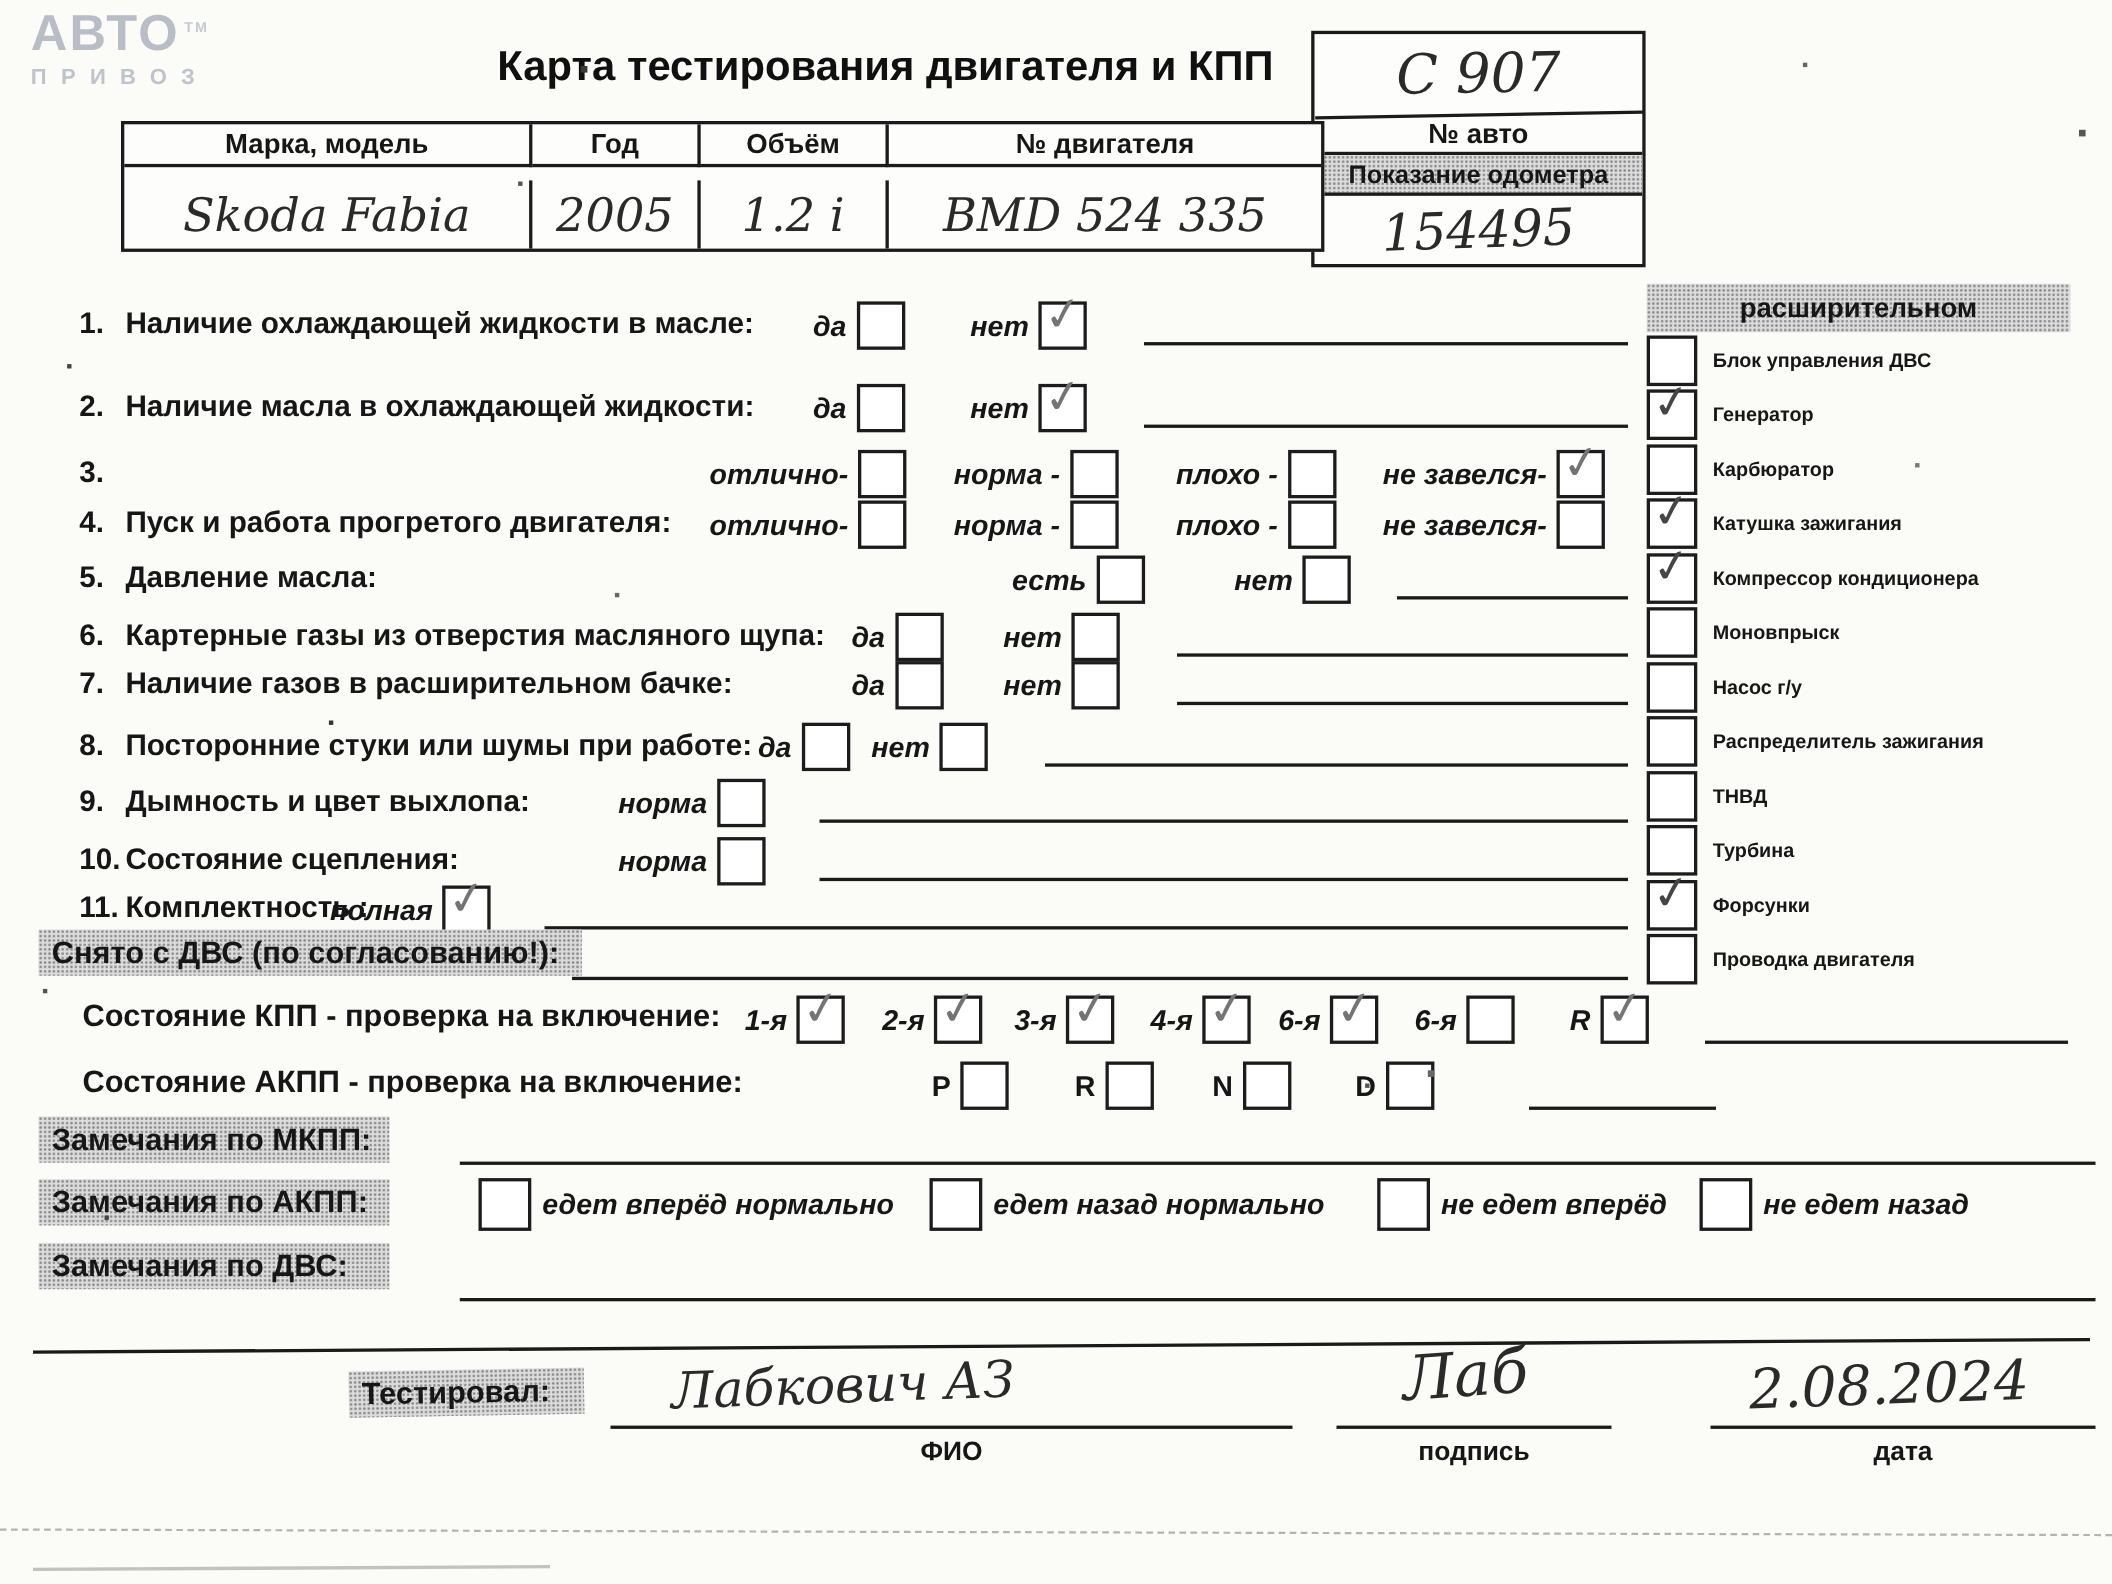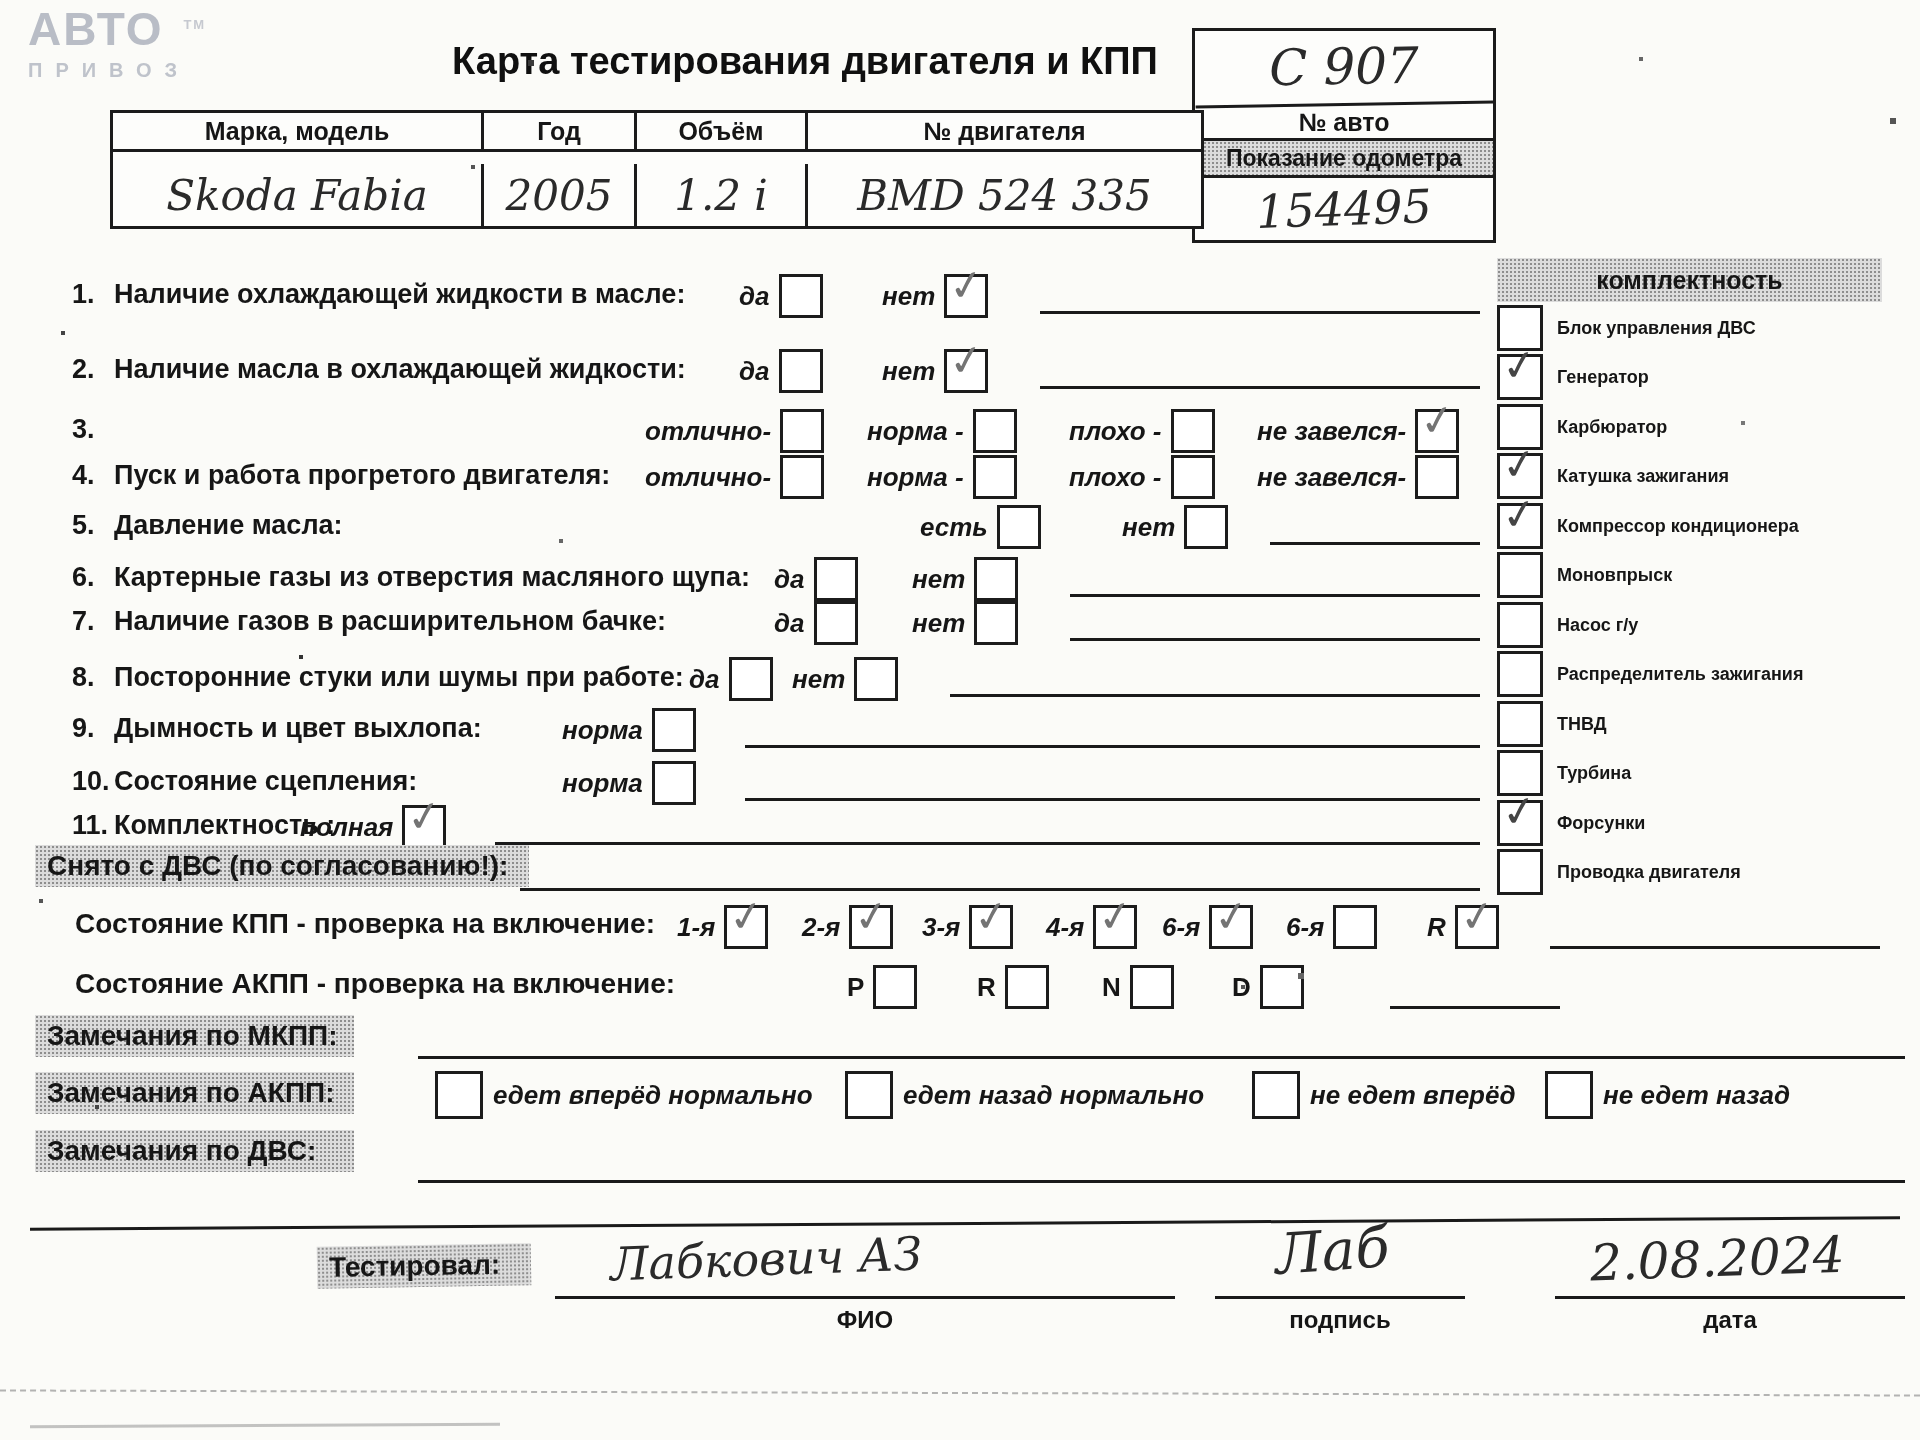--- a/index.html
+++ b/index.html
@@ -5,21 +5,21 @@
   html,body{margin:0;padding:0;background:#e8e8e6;}
   .page{position:relative;width:1920px;height:1440px;background:#fbfbf8;
         font-family:"Liberation Sans",sans-serif;color:#161616;overflow:hidden;}
   .hw{font-family:"DejaVu Serif",serif;font-style:italic;color:#2a2a2a;}
   .shade{background-color:#dcdcdc;
          background-image:radial-gradient(#8d8d8d 1px, rgba(0,0,0,0) 1.3px);
          background-size:4px 4px;}
   
   .logo{position:absolute;left:28px;top:6px;line-height:1;}
   .logo-top{font-size:46px;font-weight:bold;color:#b9bdc6;letter-spacing:2px;}
-  .logo-top sup{font-size:13px;color:#c6c9d0;margin-left:20px;}
+  .logo-top sup{font-size:13px;color:#c6c9d0;margin-left:4px;}
   .logo-sub{font-size:20px;font-weight:bold;color:#bfc3cb;letter-spacing:13px;margin-top:8px;}
   
   .title{position:absolute;left:330px;top:40px;width:950px;margin:0;text-align:center;
          font-size:38px;font-weight:bold;color:#101010;}
   
   .car-box{position:absolute;left:1192px;top:28px;width:298px;border:3px solid #1b1b1b;background:#fdfdfb;}
   .car-num{height:72px;display:flex;align-items:center;justify-content:center;
            font-size:50px;border-bottom:3px solid #1b1b1b;transform:rotate(-1deg);}
   .car-num-label{height:32px;display:flex;align-items:center;justify-content:center;
            font-size:25px;font-weight:bold;border-bottom:3px solid #1b1b1b;}
@@ -305,21 +305,21 @@
     <span class="lbl">Комплектность :</span>
     <span class="opt" style="left:300px">
         <span class="optlbl">полная</span>
         <span class="cb pencil">
           <span class="ck">✓</span>
         </span>
       </span>
     <span class="fill" style="left:495px;width:985px"></span>
   </div>
 
-  <div class="equip-head shade">комплектность</div>
+  <div class="equip-head shade">расширительном</div>
 
   <div class="equip-item" style="top:306px">
       <span class="cb">
         <span class="ck"></span>
       </span>
       <span class="eq-lbl">Блок управления ДВС</span>
     </div>
   <div class="equip-item" style="top:355px">
       <span class="cb">
         <span class="ck">✓</span>

